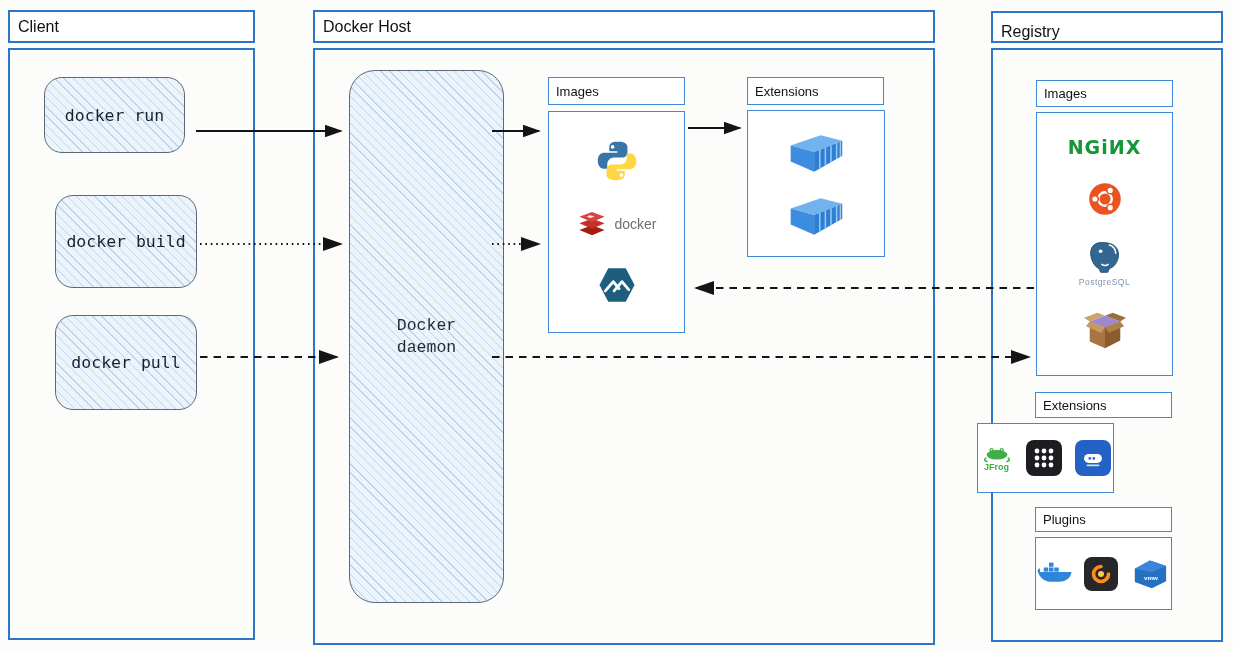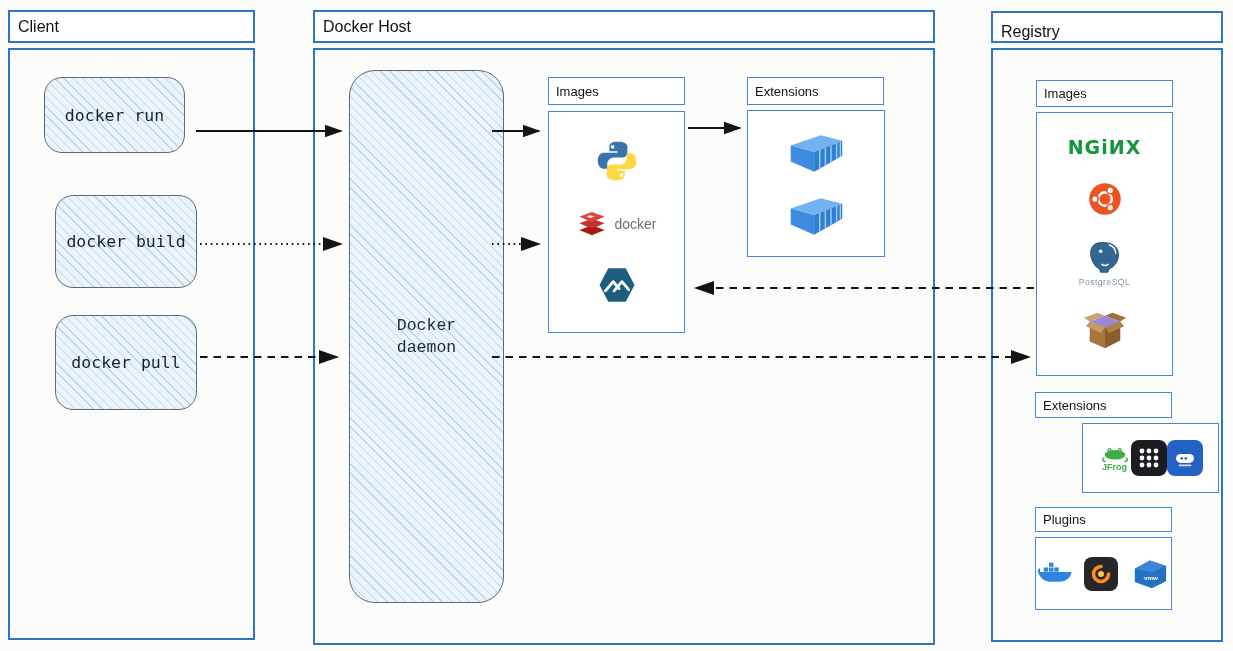--- a/index.html
+++ b/index.html
@@ -165,21 +165,21 @@
       <polygon points="12,12 28,18 28,40 12,33" fill="#a8753f"></polygon>
       <polygon points="28,18 44,12 44,32 28,40" fill="#8a5c2e"></polygon>
       <polygon points="12,12 28,18 24,24 8,17" fill="#c59a66"></polygon>
       <polygon points="28,18 44,12 48,17 32,24" fill="#b08049"></polygon>
     </svg>
   </div>
 
   <div class="subhdr" style="left:1035px;top:392px;width:137px;height:26px;">
     <span>Extensions</span>
   </div>
-  <div class="panel row" style="left:1082px;top:423px;width:137px;height:70px;gap:0;">
+  <div class="panel row" style="left:977px;top:423px;width:137px;height:70px;gap:13px;">
 
     <div class="col">
       <svg width="32" height="20" viewBox="0 0 40 24">
         <ellipse cx="20" cy="13" rx="13" ry="6" fill="#3fae46"></ellipse>
         <circle cx="13" cy="7" r="2.6" fill="#3fae46"></circle>
           <circle cx="26" cy="7" r="2.6" fill="#3fae46"></circle>
         <circle cx="13" cy="6.6" r="1" fill="#fff"></circle>
           <circle cx="26" cy="6.6" r="1" fill="#fff"></circle>
         <path d="M6 17 q-3.5 3 1.5 4.5 M34 17 q3.5 3 -1.5 4.5" stroke="#3fae46" stroke-width="2" fill="none" stroke-linecap="round"></path>
       </svg>

